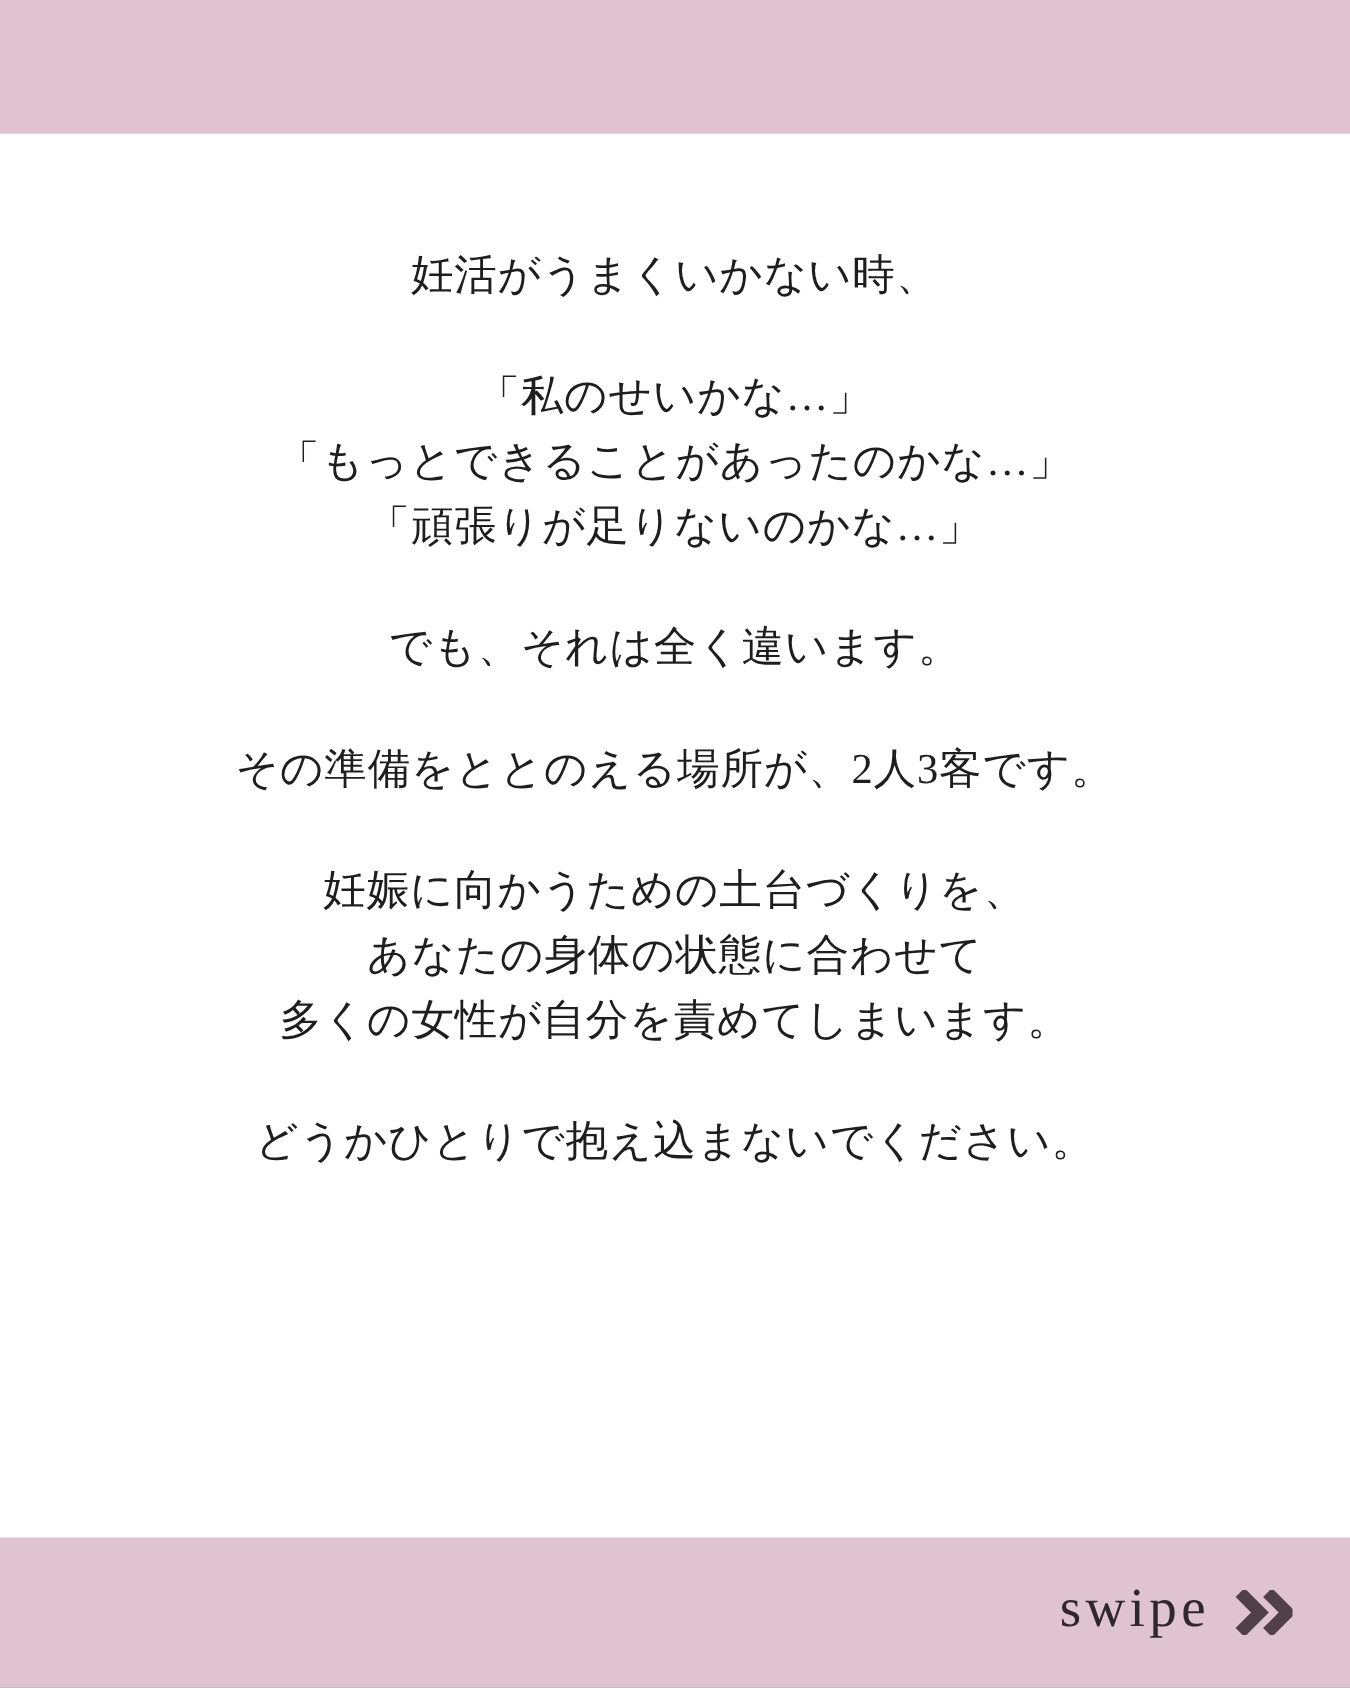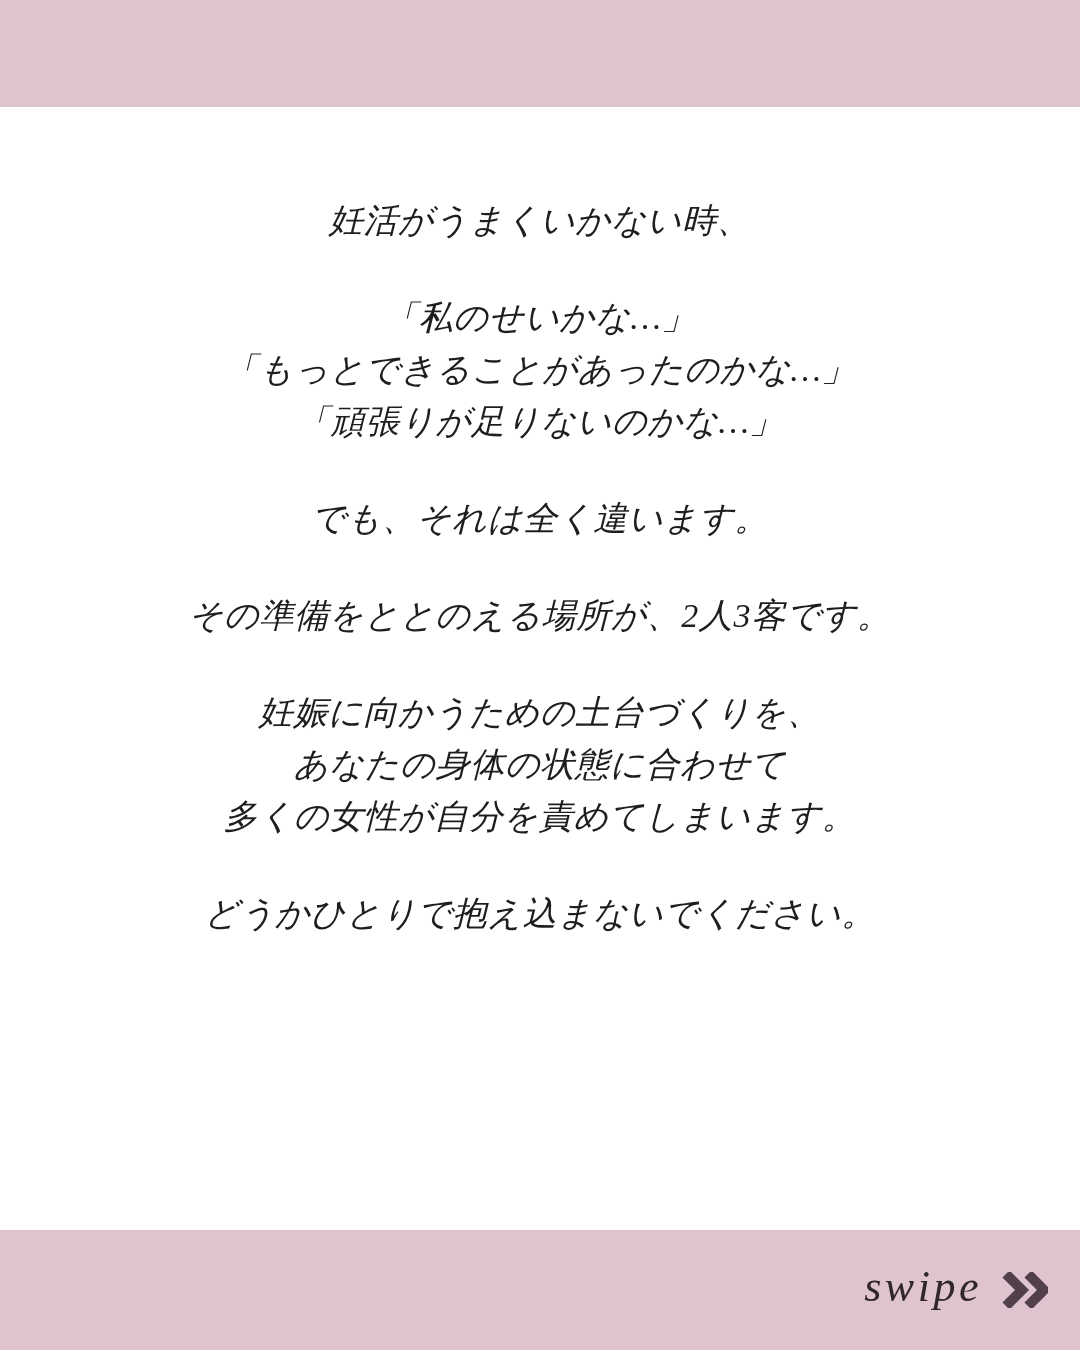--- a/index.html
+++ b/index.html
@@ -8,39 +8,38 @@
     background: #888;
   }
   .page {
     position: relative;
     width: 1080px;
     height: 1350px;
     margin: 0 auto;
     background: #ffffff;
     overflow: hidden;
     font-family: "Liberation Serif", "DejaVu Serif", serif;
-    font-style: italic;
   }
   .band {
     position: absolute;
     left: 0;
     width: 100%;
     background: #dfc4d0;
   }
   .band-top {
     top: 0;
     height: 107px;
   }
   .band-bottom {
     bottom: 0;
     height: 120px;
     display: flex;
     align-items: center;
     justify-content: flex-end;
-    padding-right: 32px;
+    padding-right: 46px;
     box-sizing: border-box;
     gap: 20px;
   }
   .content {
     position: absolute;
     top: 107px;
     left: 0;
     right: 0;
     bottom: 120px;
     padding-top: 88px;

